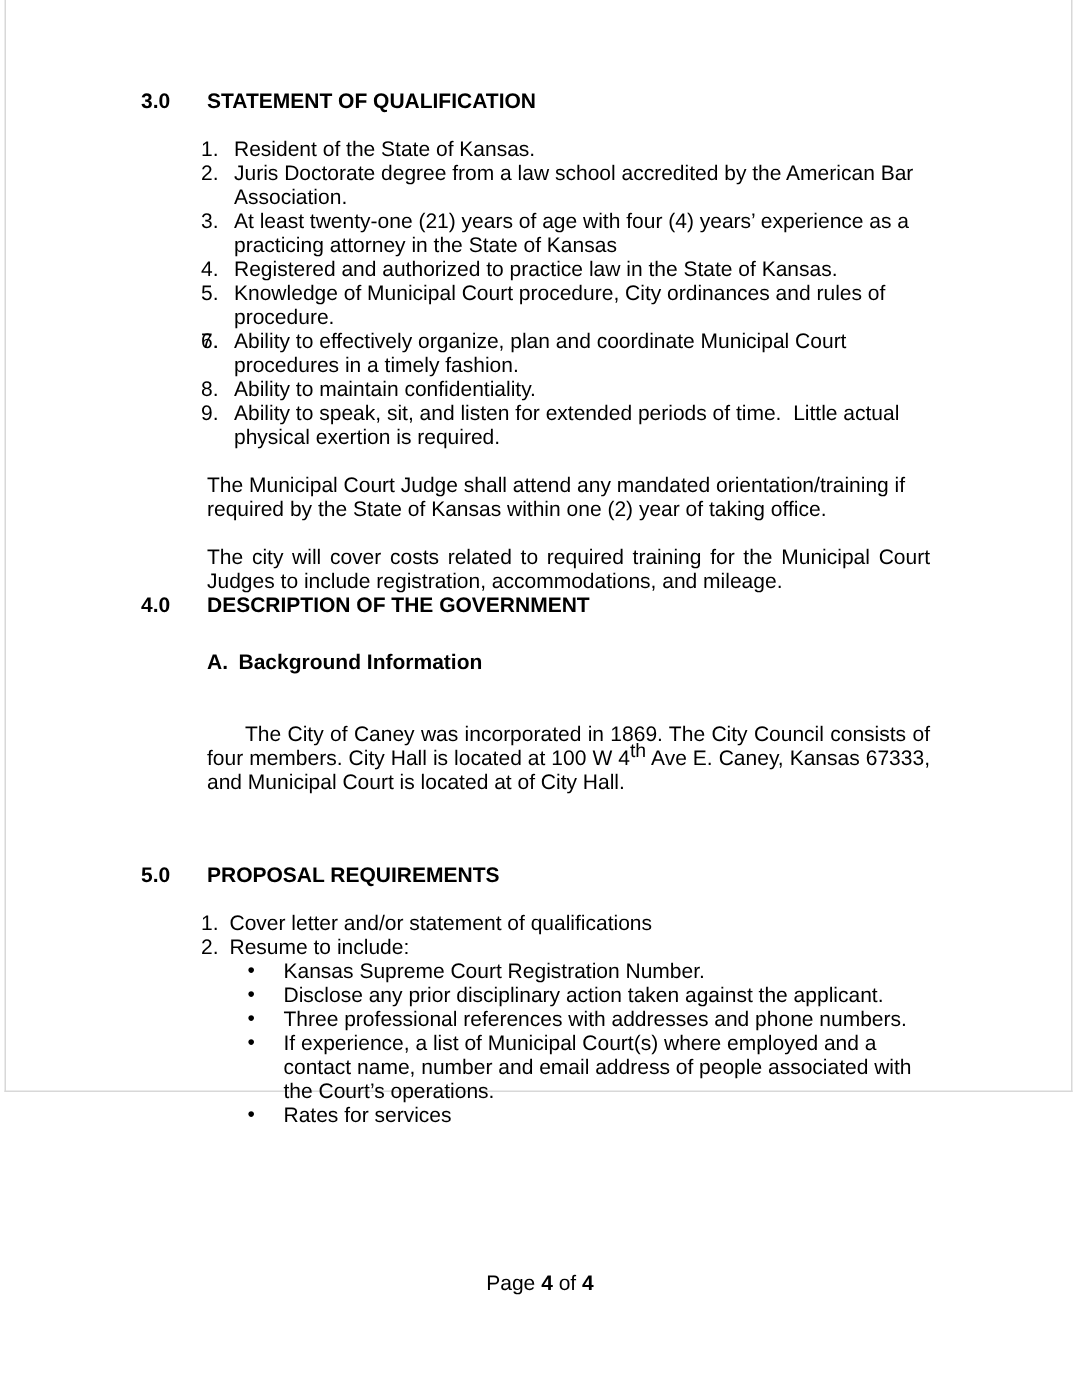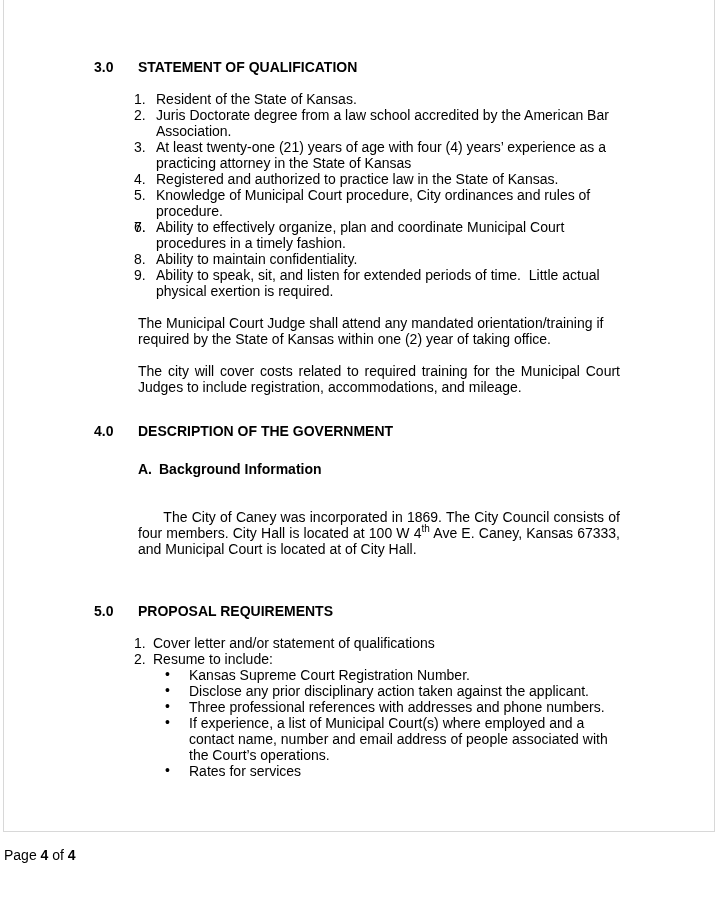--- a/index.html
+++ b/index.html
@@ -2,21 +2,21 @@
 <html><head>
 <meta charset="utf-8">
 <style>
   html,body{margin:0;padding:0;}
   body{
     width:721px;height:921px;background:#ffffff;
     font-family:"Liberation Sans","DejaVu Sans",sans-serif;
     color:#000;overflow:hidden;position:relative;
   }
   .page{
-    position:absolute;left:3px;top:0;width:712px;height:832px;
+    position:absolute;left:3px;top:0;width:712px;height:728px;
     background:#fff;
     border-left:1px solid #d8d8d8;
     border-right:1px solid #d8d8d8;
     border-bottom:1px solid #d8d8d8;
     box-sizing:border-box;
   }
   .content{
     margin-left:134px;
     width:482px;
     padding-top:59px;
@@ -30,24 +30,24 @@
   .para{margin-top:16px;white-space:pre-wrap;}
   .just{text-align:justify;}
   .numlist{margin-top:16px;}
   .li{position:relative;padding-left:18px;white-space:pre-wrap;}
   .li .mk{position:absolute;left:-4px;top:0;white-space:normal;}
   .reqlist{margin-top:16px;}
   .rli{position:relative;padding-left:15px;white-space:pre-wrap;}
   .rli .mk{position:absolute;left:-4px;top:0;white-space:normal;}
   .bli{position:relative;padding-left:51px;white-space:pre-wrap;}
   .bli .bmk{position:absolute;left:27px;top:-1px;white-space:normal;}
-  sup{font-size:10px;line-height:0;vertical-align:super;}
+  sup{font-size:13px;line-height:0;vertical-align:super;}
   .footer{
     position:absolute;left:0;top:847px;width:712px;
-    font-size:14px;line-height:16px;
+    text-align:center;font-size:14px;line-height:16px;
   }
   .footer .bold{font-weight:bold;}
   .footer span{white-space:pre;}
 </style>
 </head>
 <body>
 
 <div class="page">
   <div class="content">
 
@@ -63,21 +63,21 @@
       <div class="li"><span class="mk">5.</span><span>Knowledge of Municipal Court procedure, City ordinances and rules of procedure.</span></div>
       <div class="li"><span class="mk">6.</span></div>
       <div class="li"><span class="mk">7.</span><span>Ability to effectively organize, plan and coordinate Municipal Court procedures in a timely fashion.</span></div>
       <div class="li"><span class="mk">8.</span><span>Ability to maintain confidentiality.</span></div>
       <div class="li"><span class="mk">9.</span><span>Ability to speak, sit, and listen for extended periods of time.  Little actual physical exertion is required.</span></div>
     </div>
 
     <div class="para">The Municipal Court Judge shall attend any mandated orientation/training if required by the State of Kansas within one (2) year of taking office.</div>
     <div class="para just">The city will cover costs related to required training for the Municipal Court Judges to include registration, accommodations, and mileage.</div>
 
-    <div class="hrow" style="margin-top:28px;">
+    <div class="hrow" style="margin-top:0;">
       <span class="hnum">4.0</span><span>DESCRIPTION OF THE GOVERNMENT</span>
     </div>
     <div class="sub">
       <span class="slabel">A.</span><span>Background Information</span>
     </div>
     <div class="para just">
       <span>The City of Caney was incorporated in 1869. The City Council consists of four members. City Hall is located at 100 W 4</span><sup>th</sup><span> Ave E. Caney, Kansas 67333, and Municipal Court is located at of City Hall.</span>
     </div>
 
     <div class="hrow" style="margin-top:30px;">

